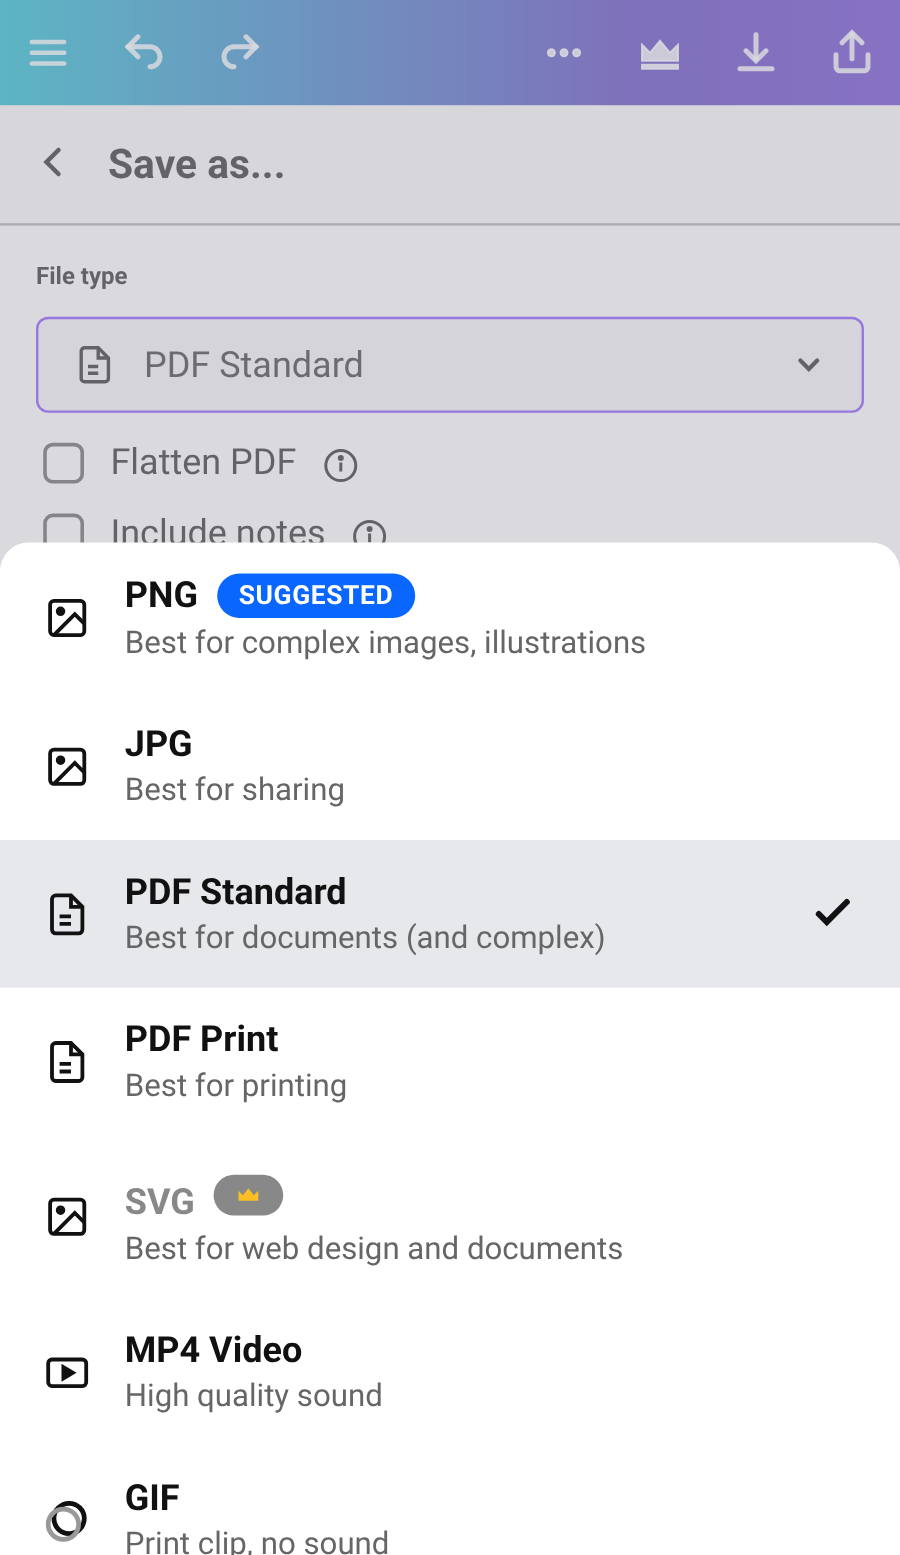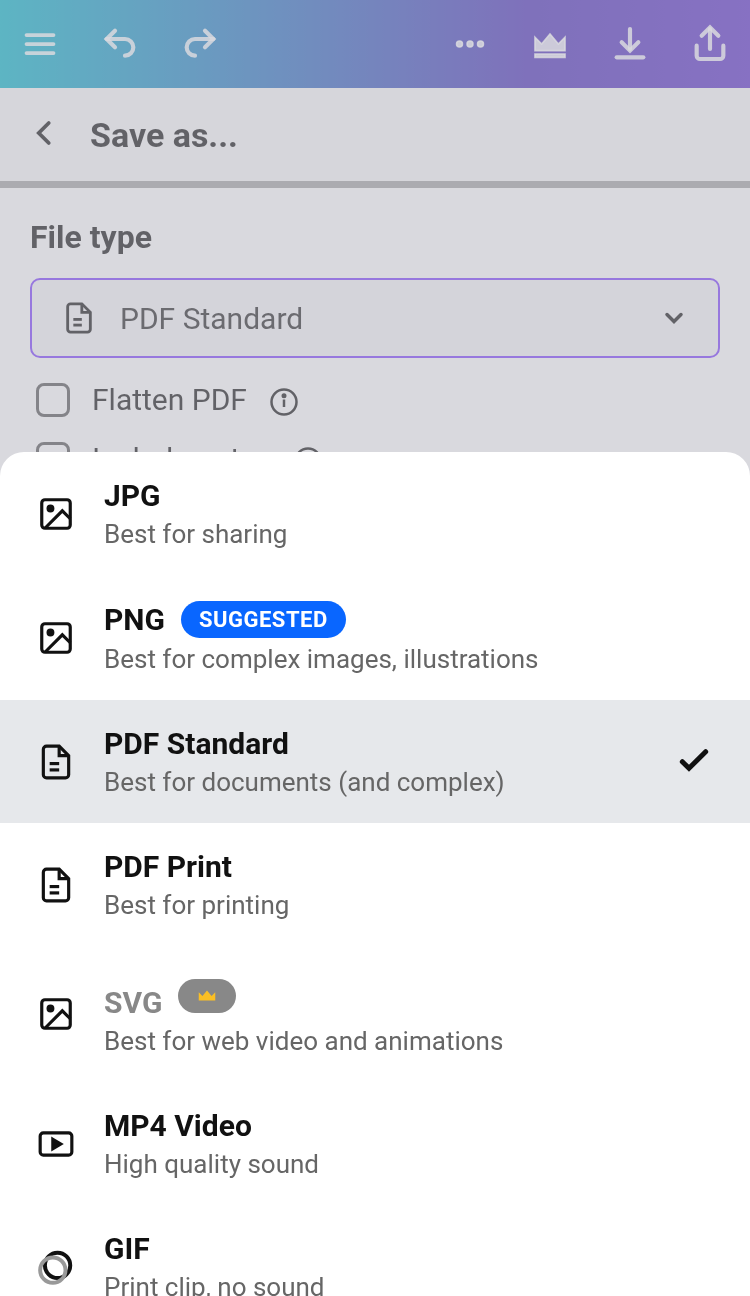--- a/index.html
+++ b/index.html
@@ -31,27 +31,27 @@
     top: 88px; left: 0; right: 0; bottom: 0;
     background: #fff;
     padding: 0;
   }
   .panel-header {
     height: 100px;
     display: flex;
     align-items: center;
     padding: 0 30px;
     gap: 30px;
-    border-bottom: 7px solid #a3a3a3;
+    border-bottom: 2px solid #a3a3a3;
     background: #f8f8f9;
   }
   .panel-title { font-size: 34px; font-weight: 700; color: #111; }
   
   .panel-body { padding: 30px 30px 0 30px; }
-  .field-label { font-size: 32px; font-weight: 700; color: #111; margin-bottom: 22px; }
+  .field-label { font-size: 20px; font-weight: 700; color: #111; margin-bottom: 22px; }
   
   .select-box {
     border: 2px solid #7a3cff;
     border-radius: 10px;
     height: 80px;
     display: flex;
     align-items: center;
     padding: 0 30px;
     gap: 24px;
     background: #f5f4f7;
@@ -217,39 +217,39 @@
     <div class="option">
       <div class="option-icon">
         <svg width="38" height="38" viewBox="0 0 24 24" fill="none" stroke="#111" stroke-width="2">
           <rect x="3" y="3" width="18" height="18" rx="2"></rect>
           <circle cx="8.5" cy="8.5" r="1.5" fill="#111"></circle>
           <path d="M21 15l-5-5L5 21"></path>
         </svg>
       </div>
       <div class="option-text">
         <div class="option-title-row">
-          <div class="option-title">JPG</div>
-        </div>
-        <div class="option-desc">Best for sharing</div>
+          <div class="option-title">PNG</div>
+          <div class="badge-suggested">SUGGESTED</div>
+        </div>
+        <div class="option-desc">Best for complex images, illustrations</div>
       </div>
     </div>
     <div class="option">
       <div class="option-icon">
         <svg width="38" height="38" viewBox="0 0 24 24" fill="none" stroke="#111" stroke-width="2">
           <rect x="3" y="3" width="18" height="18" rx="2"></rect>
           <circle cx="8.5" cy="8.5" r="1.5" fill="#111"></circle>
           <path d="M21 15l-5-5L5 21"></path>
         </svg>
       </div>
       <div class="option-text">
         <div class="option-title-row">
-          <div class="option-title">PNG</div>
-          <div class="badge-suggested">SUGGESTED</div>
-        </div>
-        <div class="option-desc">Best for complex images, illustrations</div>
+          <div class="option-title">JPG</div>
+        </div>
+        <div class="option-desc">Best for sharing</div>
       </div>
     </div>
     <div class="option selected">
       <div class="option-icon">
         <svg width="38" height="38" viewBox="0 0 24 24" fill="none" stroke="#111" stroke-width="2">
           <path d="M14 2H6a2 2 0 0 0-2 2v16a2 2 0 0 0 2 2h12a2 2 0 0 0 2-2V8z"></path>
           <path d="M14 2v6h6"></path>
           <line x1="8" y1="13" x2="14" y2="13"></line>
           <line x1="8" y1="17" x2="14" y2="17"></line>
         </svg>
@@ -290,21 +290,21 @@
       </div>
       <div class="option-text">
         <div class="option-title-row">
           <div class="option-title premium">SVG</div>
           <div class="badge-crown">
             <svg width="22" height="22" viewBox="0 0 24 24" fill="#fbbf24">
               <path d="M3 8l4 4 5-6 5 6 4-4v9H3z"></path>
             </svg>
           </div>
         </div>
-        <div class="option-desc">Best for web video and animations</div>
+        <div class="option-desc">Best for web design and documents</div>
       </div>
     </div>
     <div class="option">
       <div class="option-icon">
         <svg width="38" height="38" viewBox="0 0 24 24" fill="none" stroke="#111" stroke-width="2">
           <rect x="2" y="5" width="20" height="14" rx="2"></rect>
           <path d="M10 9l5 3-5 3z" fill="#111"></path>
         </svg>
       </div>
       <div class="option-text">

